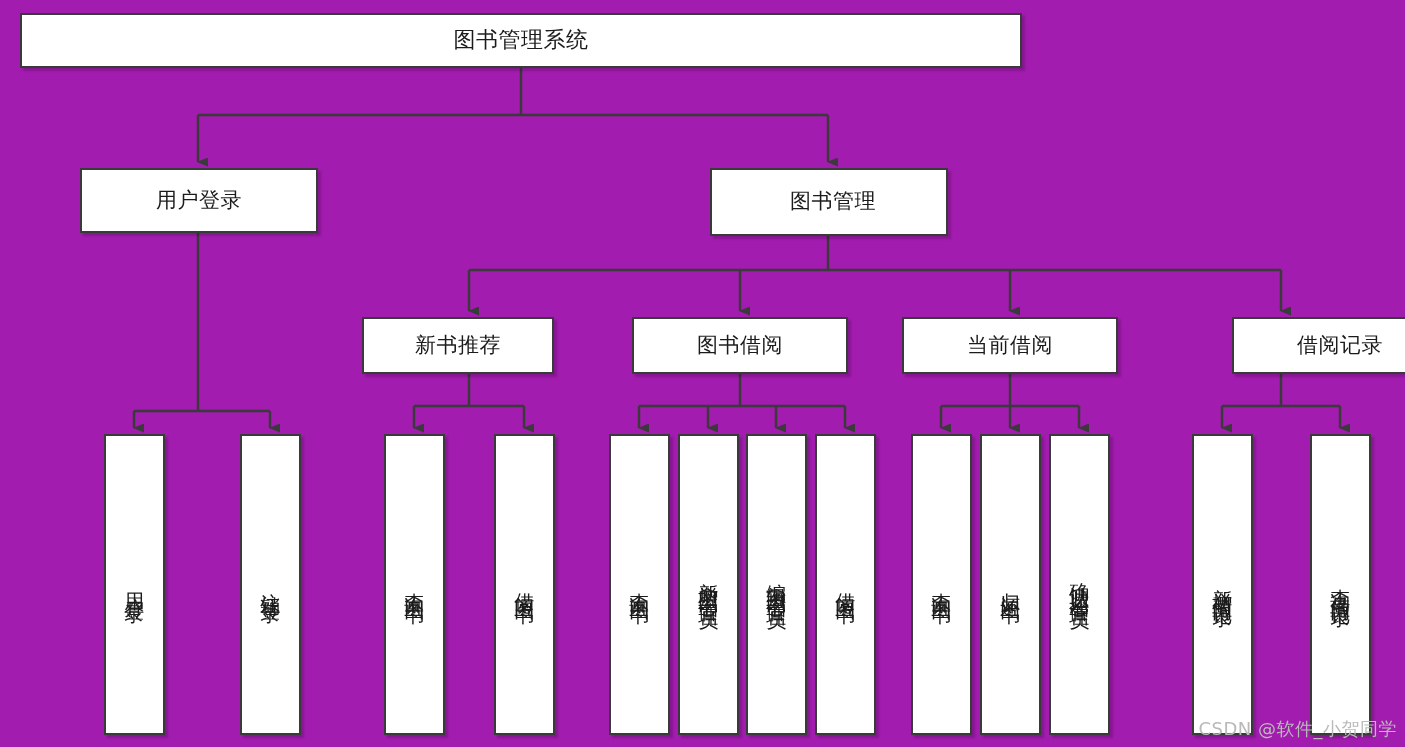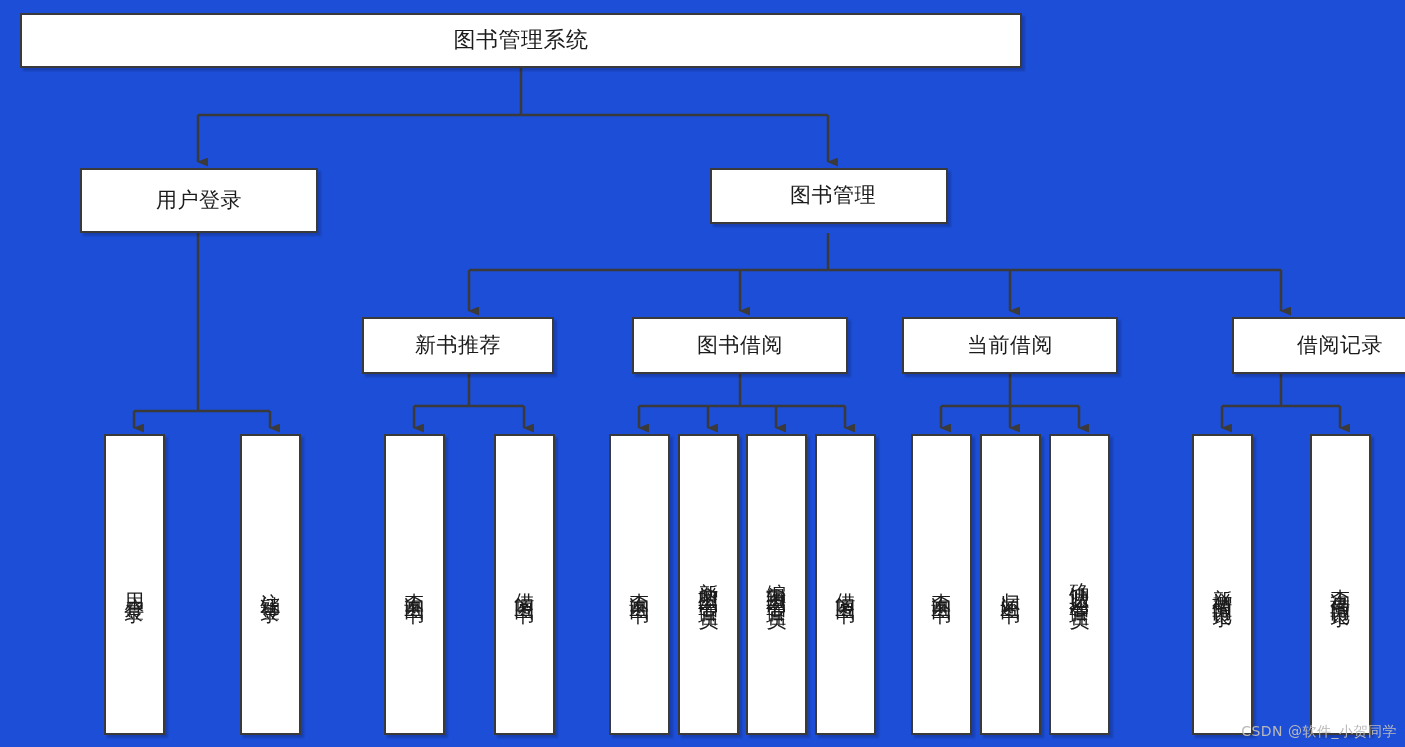--- a/index.html
+++ b/index.html
@@ -10,21 +10,21 @@
   body {
     width: 1405px;
     height: 747px;
     font-family: "DejaVu Sans", "Liberation Sans", sans-serif;
     overflow: hidden;
   }
   #diagram-root {
     position: relative;
     width: 1405px;
     height: 747px;
-    background: #1d4ed8;
+    background: #a21caf;
   }
   svg.diagram-canvas {
     position: absolute;
     top: 0; left: 0;
     width: 1405px;
     height: 747px;
     display: block;
   }
   .node-box {
     position: absolute;
@@ -52,21 +52,21 @@
     font-size: 20px;
     max-height: 285px;
     white-space: normal;
   }
   .node-box.root .node-label { font-size: 22px; }
   .watermark {
     position: absolute;
     right: 8px;
     bottom: 6px;
     color: #b9b9b9;
-    font-size: 14px;
+    font-size: 18px;
     letter-spacing: 0.5px;
     white-space: nowrap;
     pointer-events: none;
     margin-top: 20px;
   }
 </style>
 </head>
 <body>
 
 <div id="diagram-root">
@@ -121,21 +121,21 @@
     </g>
   </svg>
 
   <div class="node-box root" style="left:20px; top:13px; width:1002px; height:55px;">
     <span class="node-label">图书管理系统</span>
   </div>
 
   <div class="node-box" style="left:80px; top:168px; width:238px; height:65px;">
     <span class="node-label">用户登录</span>
   </div>
-  <div class="node-box" style="left:710px; top:168px; width:238px; height:56px;padding-left:8px;">
+  <div class="node-box" style="left:710px; top:168px; width:238px; height:68px;padding-left:8px;">
     <span class="node-label">图书管理</span>
   </div>
 
   <div class="node-box" style="left:362px; top:317px; width:192px; height:57px;">
     <span class="node-label">新书推荐</span>
   </div>
   <div class="node-box" style="left:632px; top:317px; width:216px; height:57px;">
     <span class="node-label">图书借阅</span>
   </div>
   <div class="node-box" style="left:902px; top:317px; width:216px; height:57px;">

